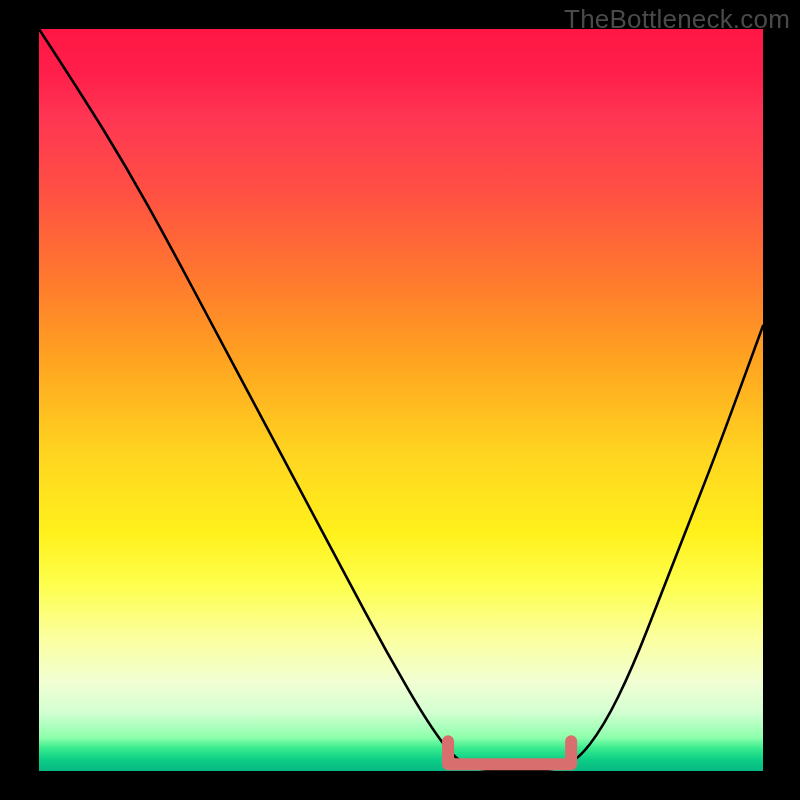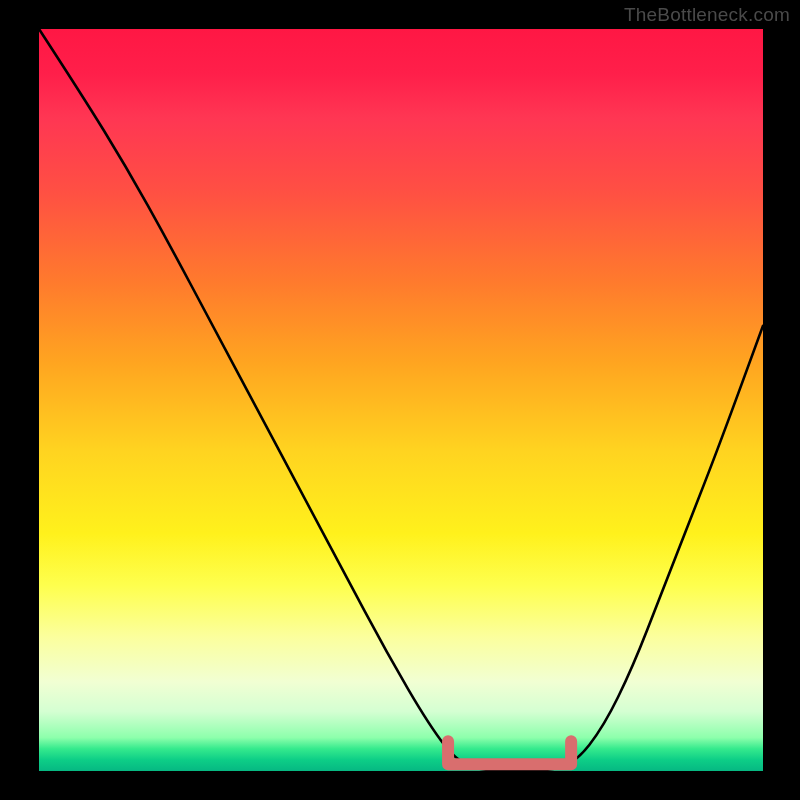--- a/index.html
+++ b/index.html
@@ -15,21 +15,21 @@
     position: relative;
     width: 800px;
     height: 800px;
     background: #000;
   }
   .watermark {
     position: absolute;
     top: 4px;
     right: 10px;
     color: #4a4a4a;
-    font-size: 19px;
+    font-size: 26px;
     font-weight: 500;
     letter-spacing: 0.2px;
     z-index: 5;
   }
   .plot-area {
     position: absolute;
     left: 39px;
     top: 29px;
     width: 724px;
     height: 742px;

